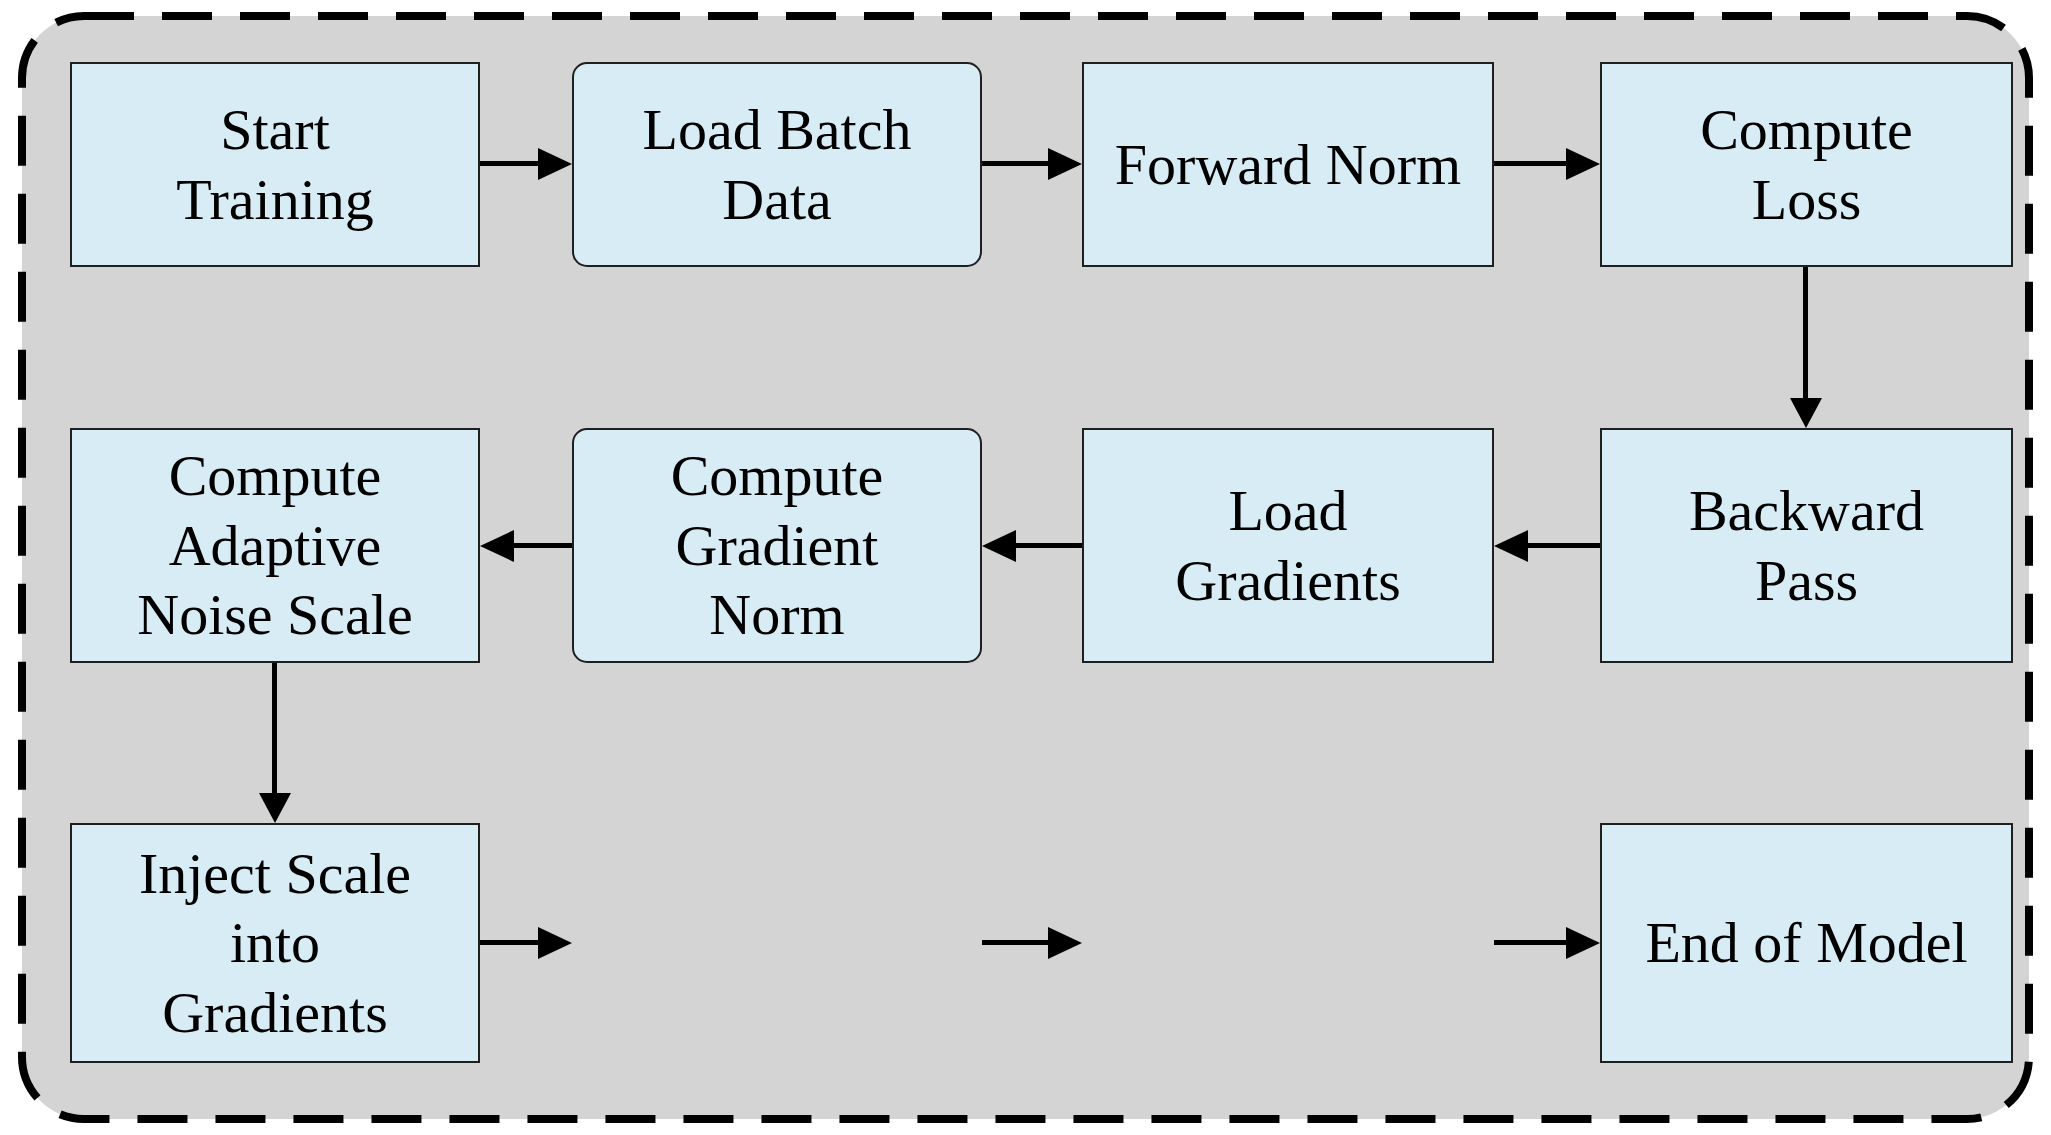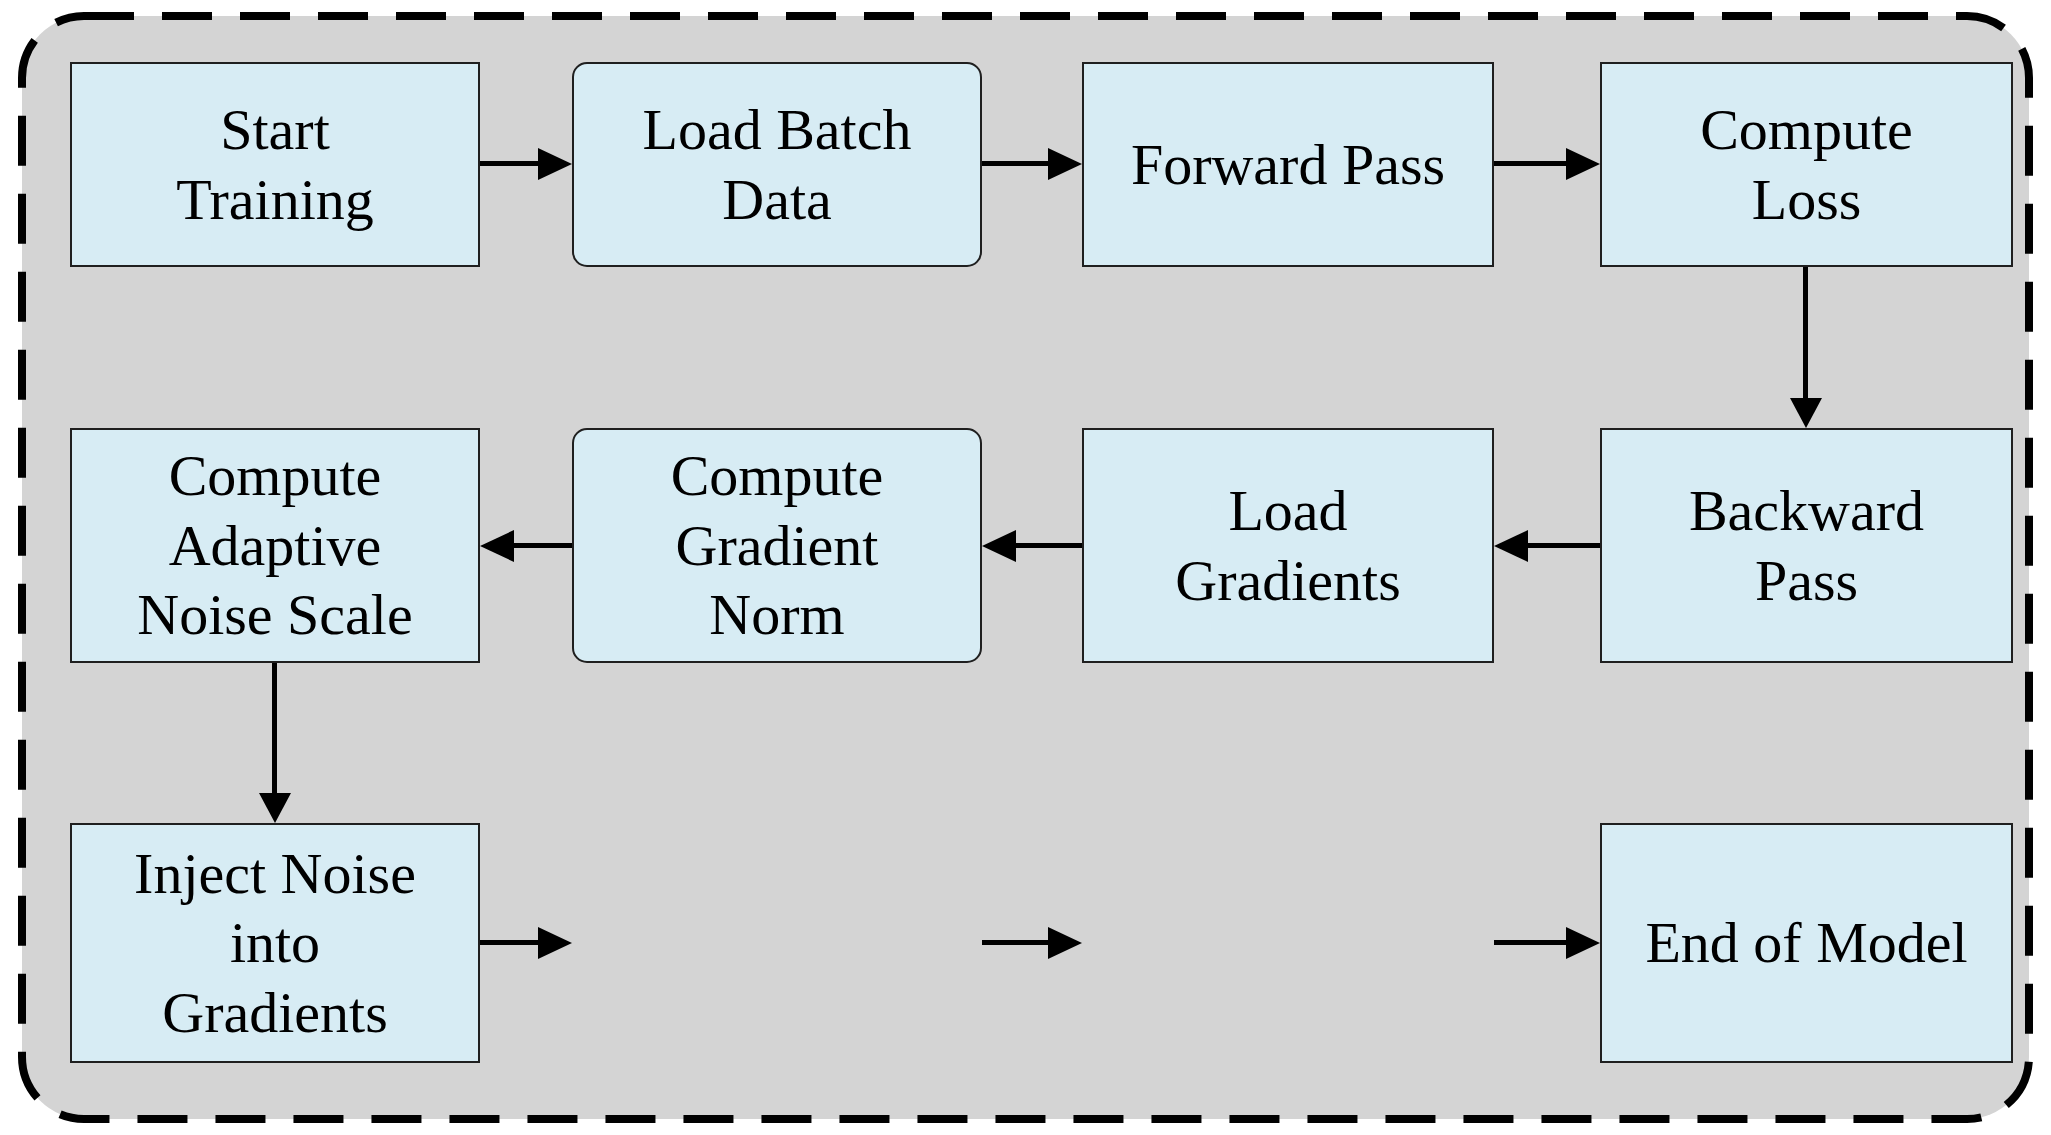--- a/index.html
+++ b/index.html
@@ -114,21 +114,21 @@
 
   <div class="node r1 c1">
     <span class="label">Start
 Training</span>
   </div>
   <div class="node r1 c2">
     <span class="label">Load Batch
 Data</span>
   </div>
   <div class="node r1 c3">
-    <span class="label">Forward Pass</span>
+    <span class="label">Forward Norm</span>
   </div>
   <div class="node r1 c4">
     <span class="label">Compute
 Loss</span>
   </div>
 
   <div class="node r2 c4">
     <span class="label">Backward
 Pass</span>
   </div>
@@ -141,21 +141,21 @@
 Gradient
 Norm</span>
   </div>
   <div class="node r2 c1">
     <span class="label">Compute
 Adaptive
 Noise Scale</span>
   </div>
 
   <div class="node r3 c1">
-    <span class="label">Inject Noise
+    <span class="label">Inject Scale
 into
 Gradients</span>
   </div>
   <div class="node r3 c4">
     <span class="label">End of Model</span>
   </div>
 
   <div class="arrow-h dir-right a1"></div>
   <div class="arrow-h dir-right a2"></div>
   <div class="arrow-h dir-right a3"></div>

